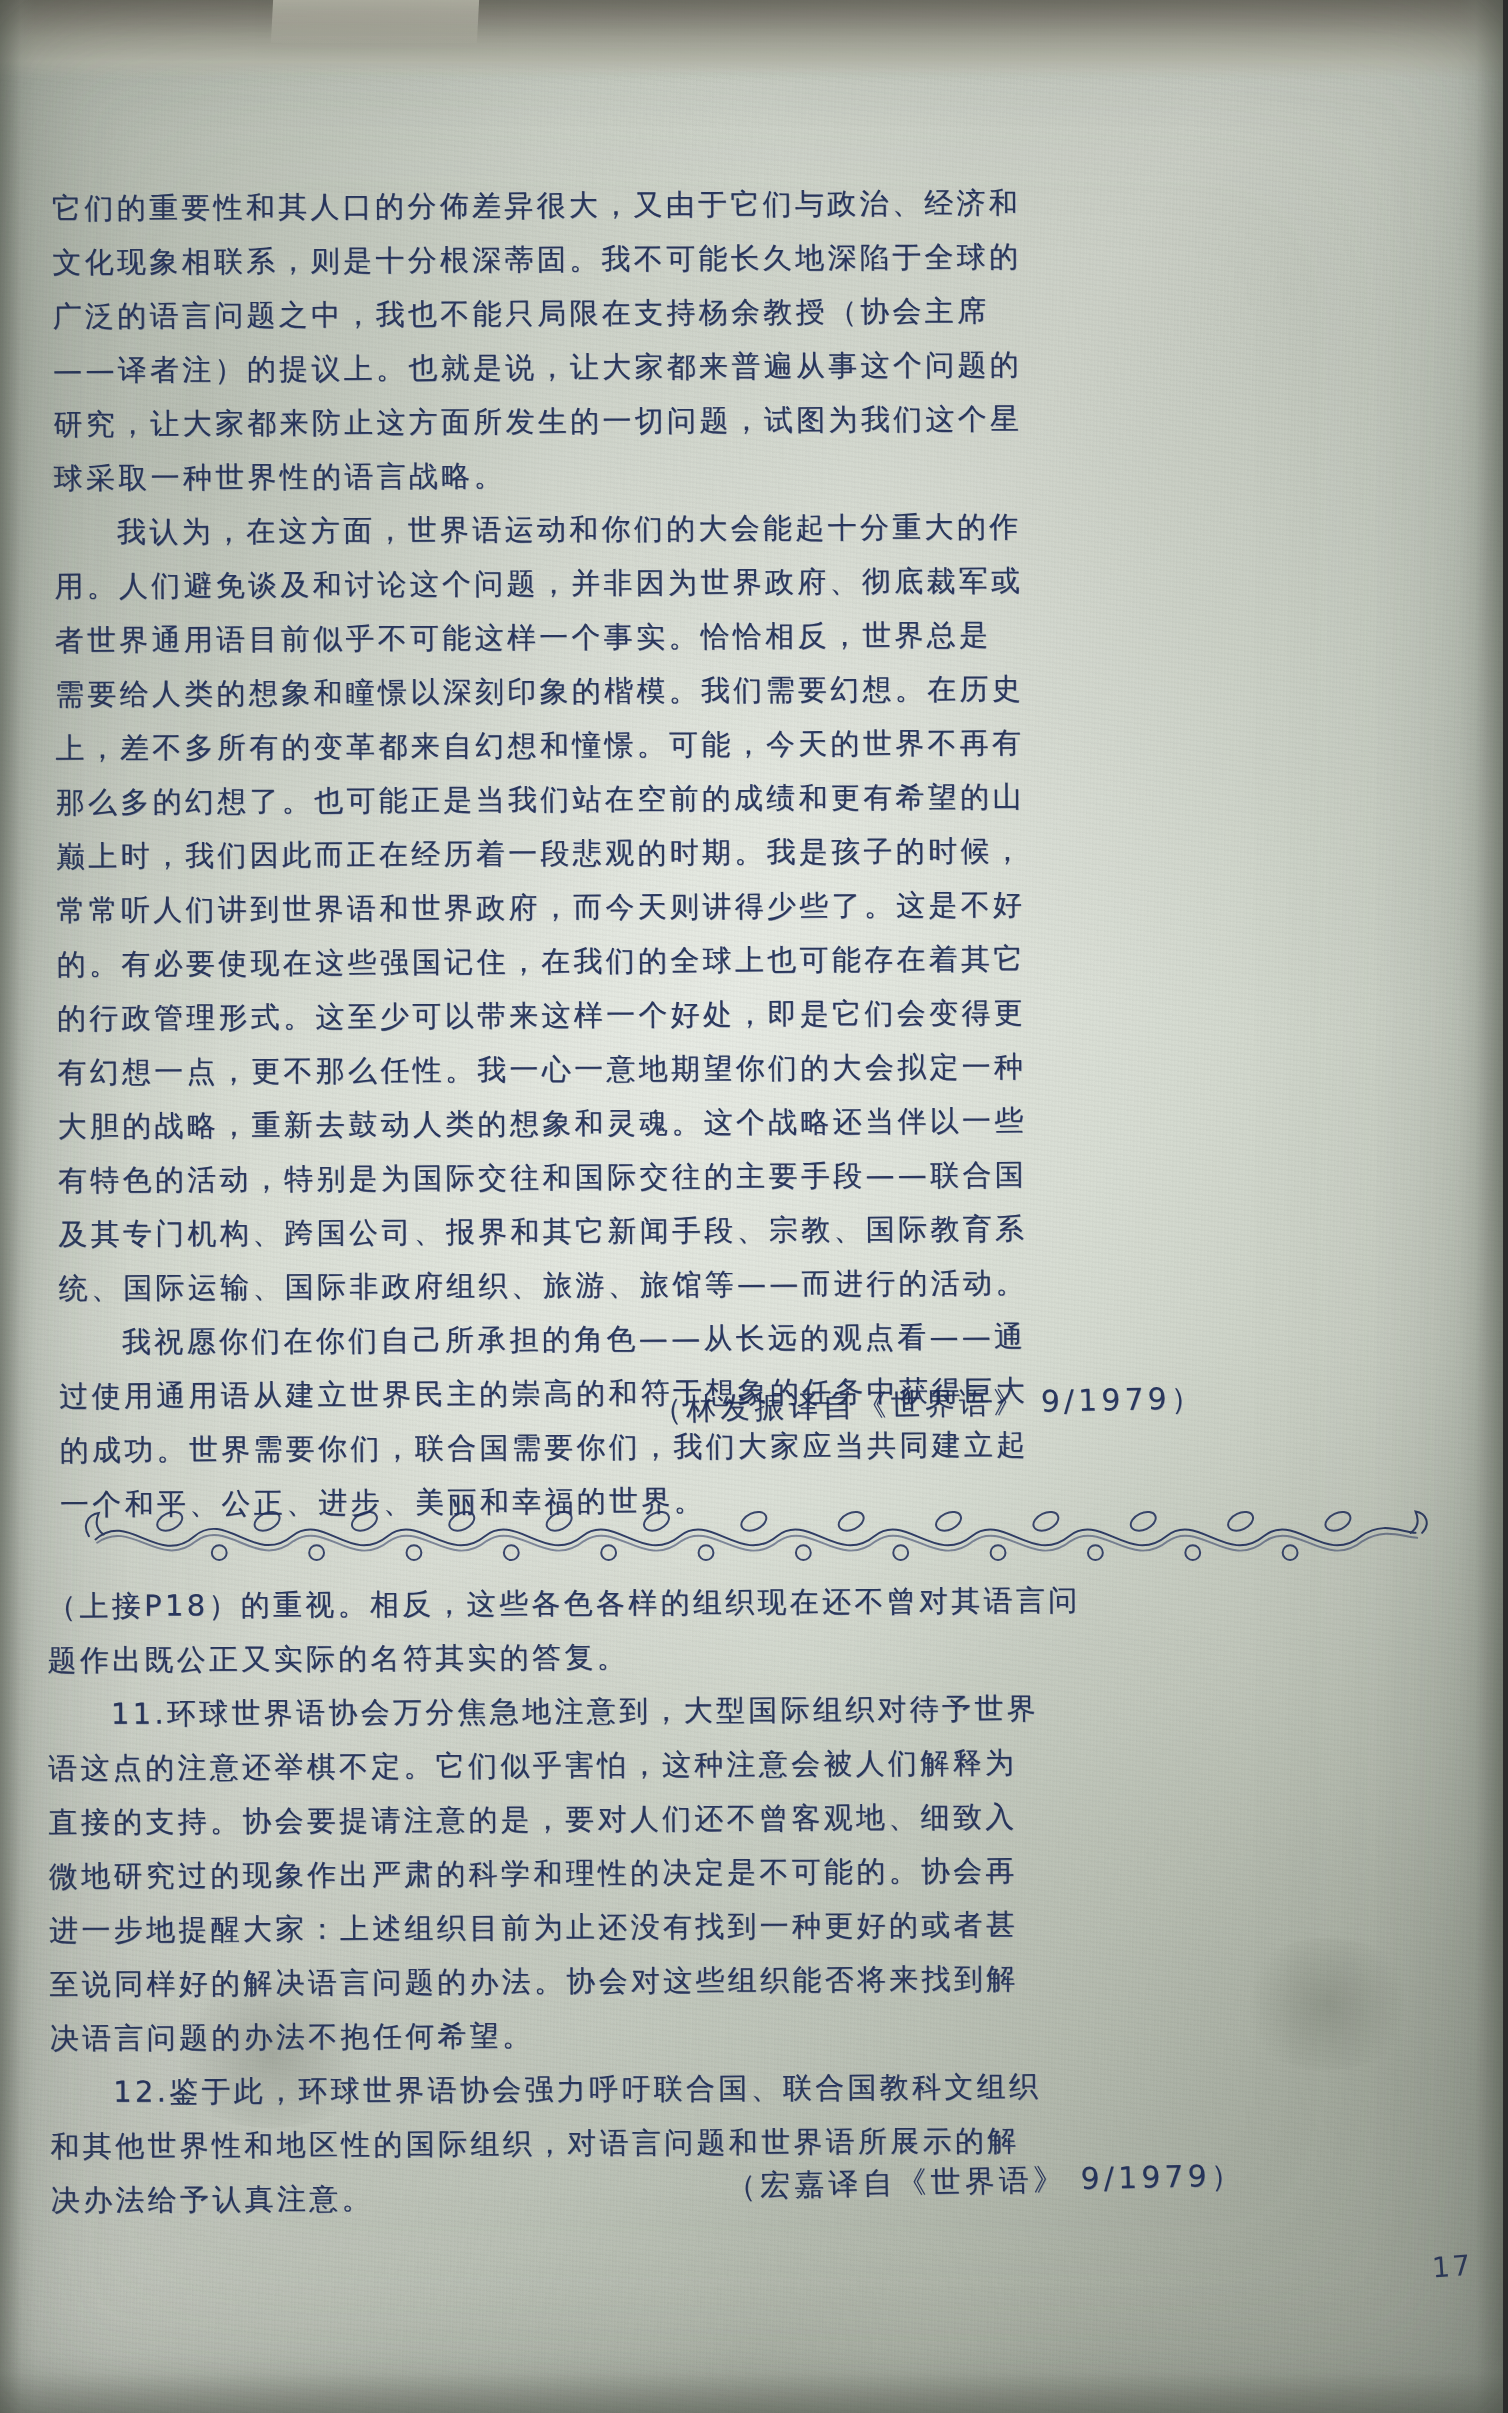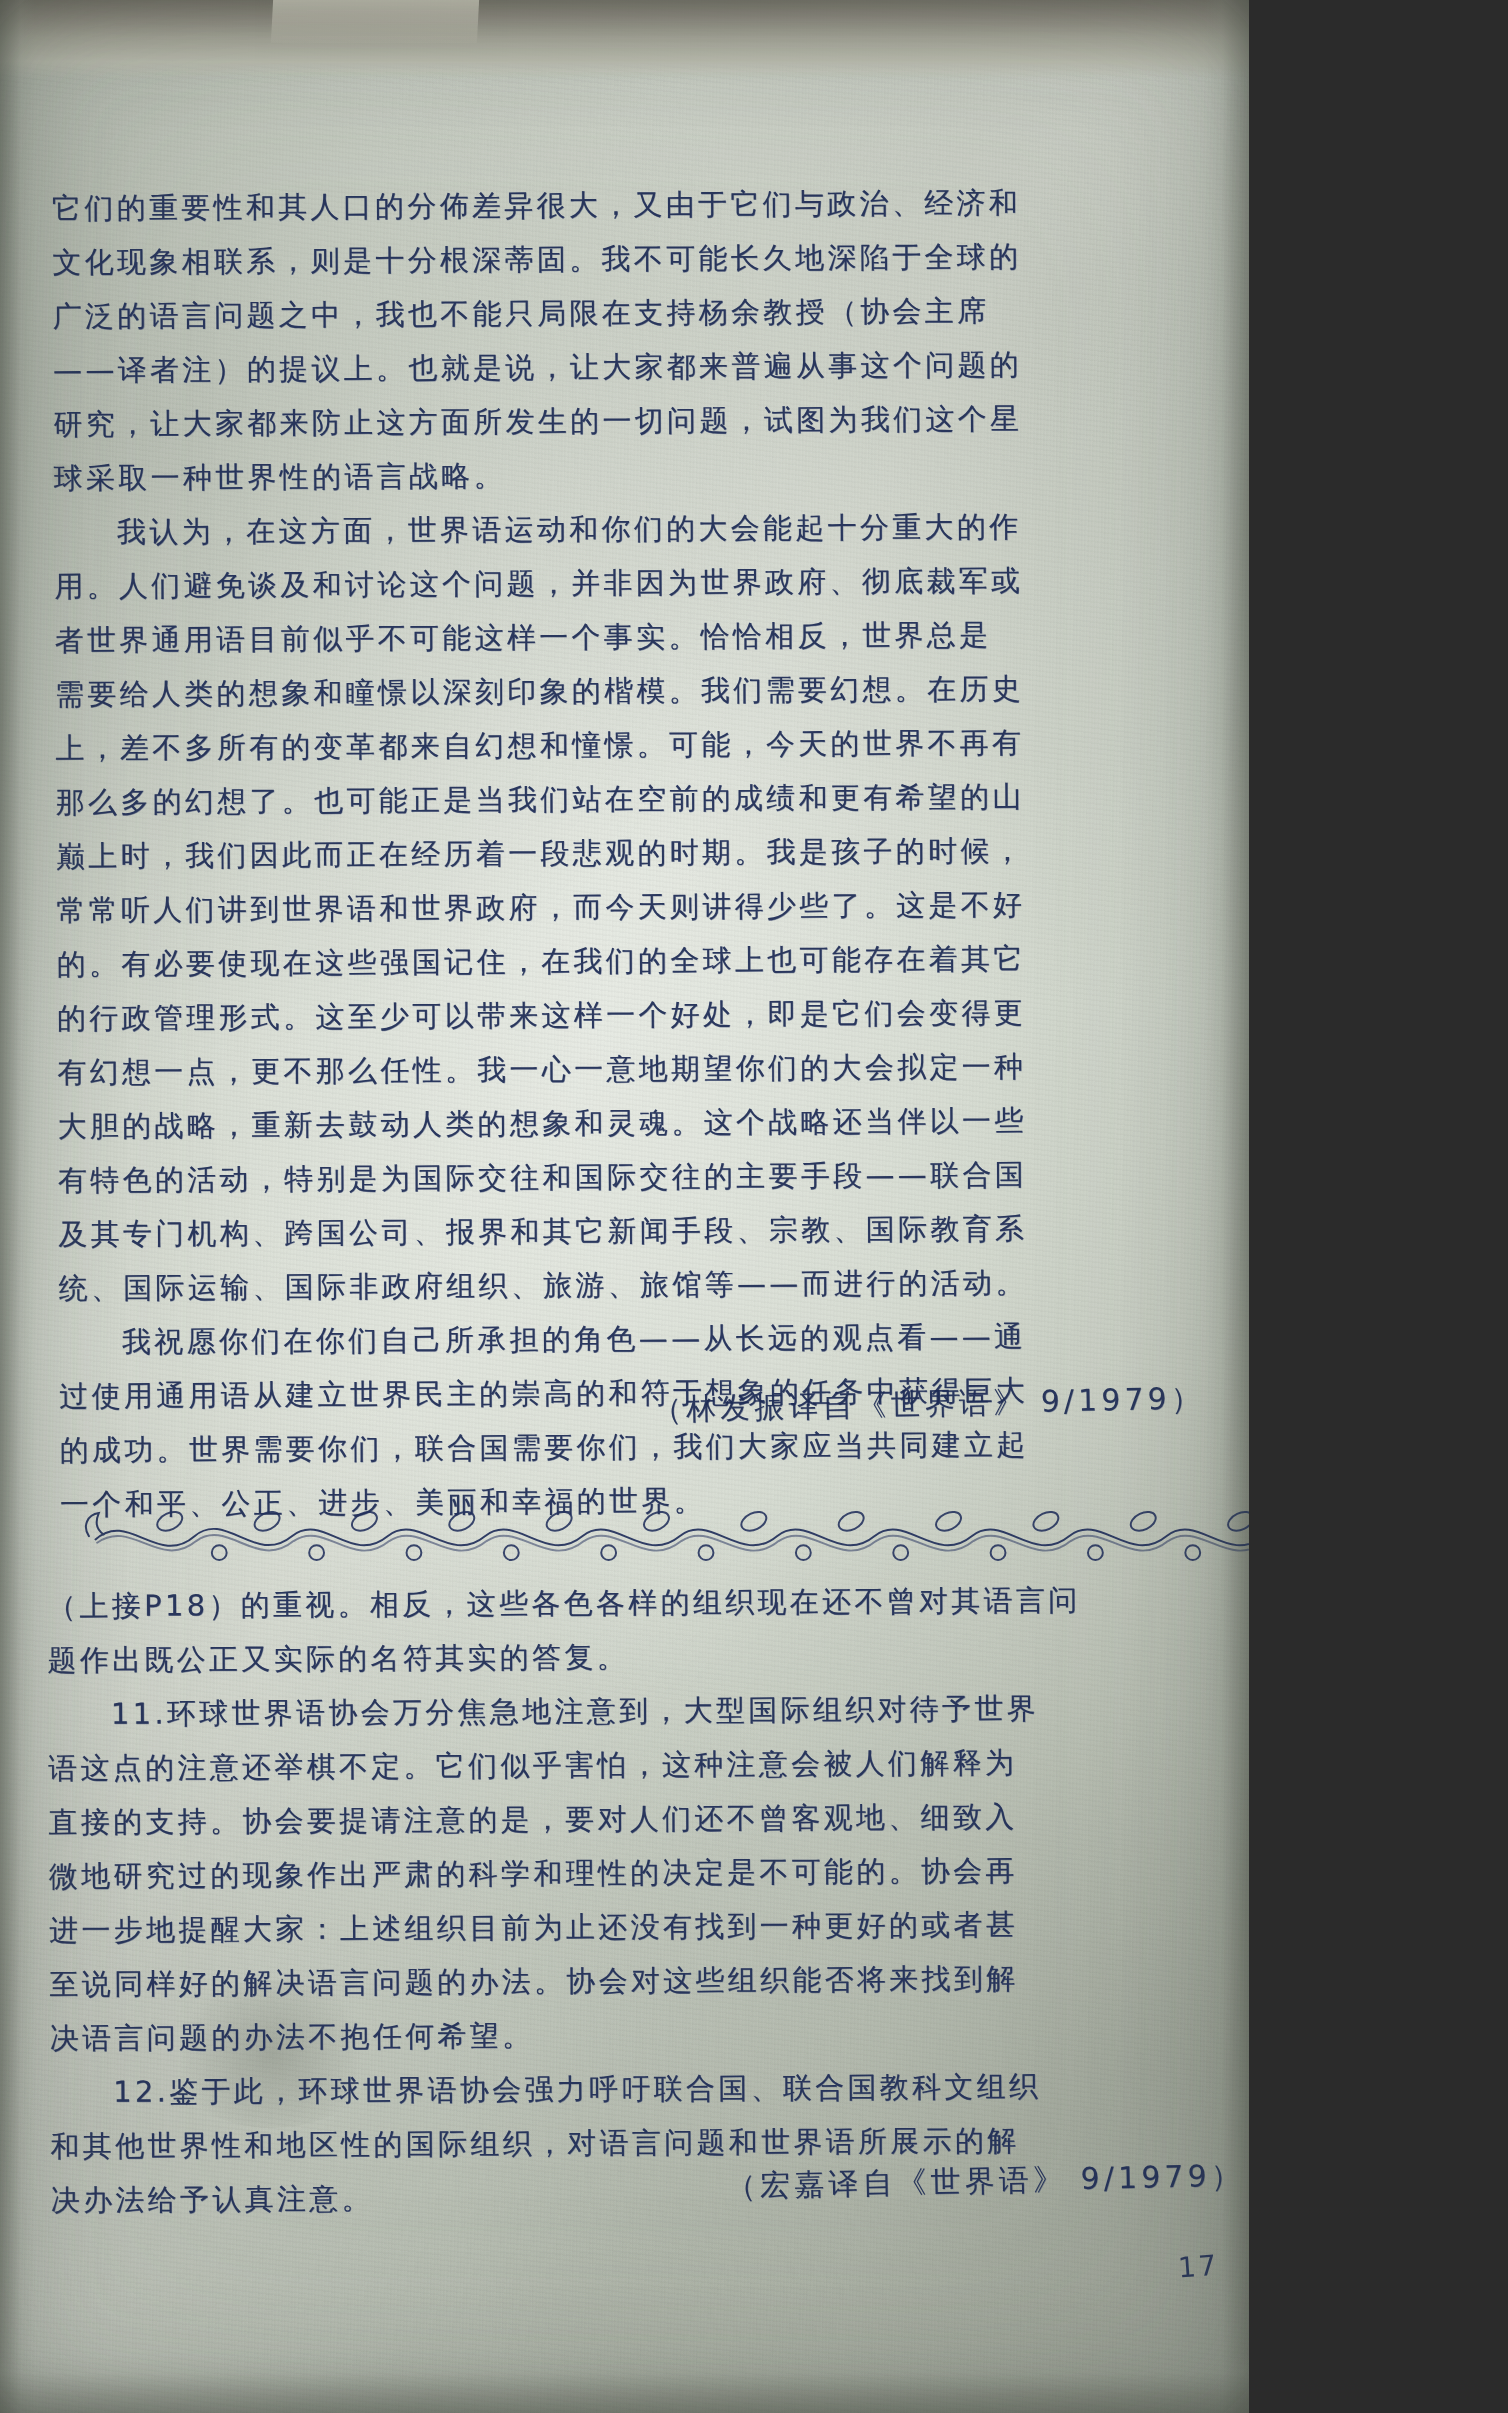--- a/index.html
+++ b/index.html
@@ -5,21 +5,21 @@
   html, body {
     margin: 0;
     padding: 0;
     background: #2b2b2b;
   }
   body {
     font-family: "DejaVu Sans", sans-serif;
   }
   .page {
     position: relative;
-    width: 1249px;
+    width: 1503px;
     height: 2413px;
     overflow: hidden;
     background:
       radial-gradient(ellipse 70% 55% at 48% 42%, rgba(238,241,236,0.55) 0%, rgba(214,219,210,0.25) 55%, rgba(176,182,172,0.05) 100%),
       linear-gradient(118deg, #b9bfb4 0%, #c9cfc4 12%, #d6dbd1 28%, #dfe3da 45%, #d2d8cd 62%, #c4cabe 78%, #b2b8ac 92%, #a7ada2 100%);
   }
   
   .grain {
     position: absolute;
     inset: 0;

